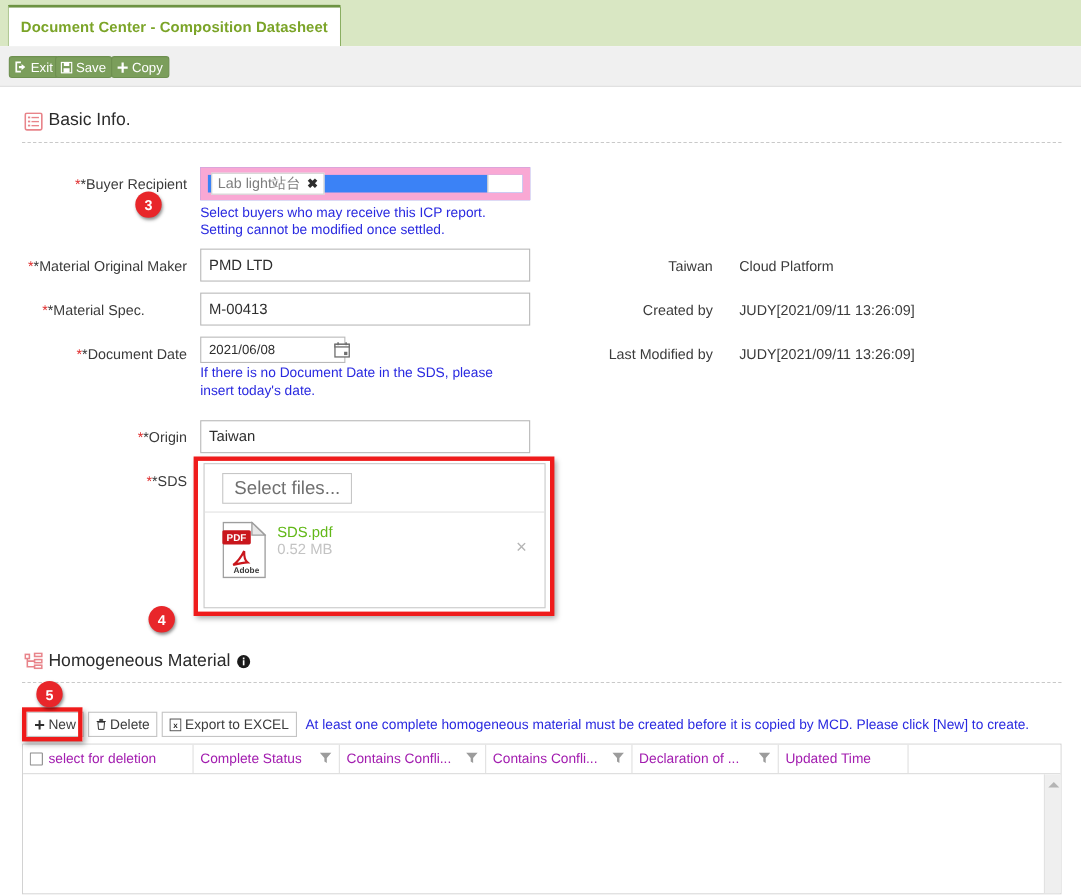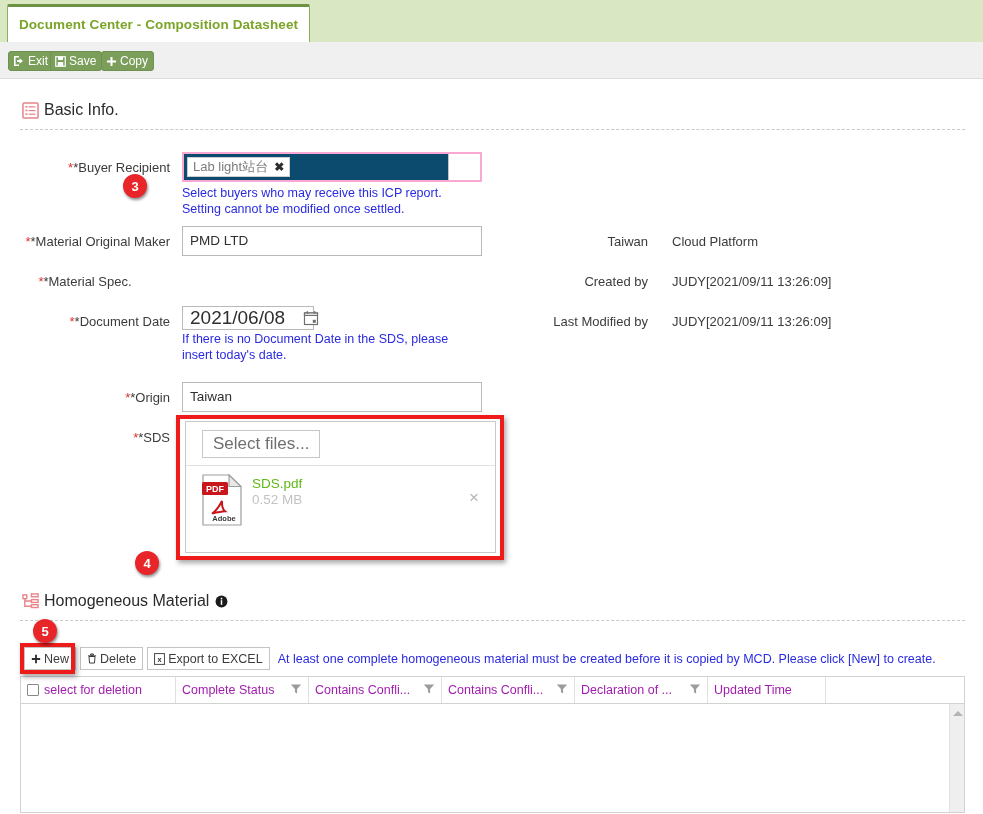--- a/index.html
+++ b/index.html
@@ -116,40 +116,40 @@
     font-size: 13px; color: #3b3b3b;
   }
   .ro-value {
     position: absolute; white-space: nowrap;
     font-size: 13px; color: #3b3b3b;
   }
 
   
   .token-wrap {
     position: absolute;
-    border: 2px solid #f9a8d4;
-    background: #0c4a6e;
+    border: 7px solid #f9a8d4;
+    background: #3b82f6;
     display: flex;
   }
   .token-field { flex: 1; display: flex; align-items: center; padding: 3px 0 3px 3px; }
   .token {
     display: inline-flex; align-items: center;
     border: 1px solid #cfcfcf;
     background: #fff;
     color: #7d7d7d;
     font-size: 13px;
     height: 20px;
     padding: 0 5px;
   }
   .token .x { margin-left: 6px; color: #2d2d2d; font-weight: bold; font-size: 12px; cursor: pointer; }
   .token-btn { width: 32px; border-left: 1px solid #c4c4c4; background:#fff; }
 
   
   .date-wrap { position: absolute; border: 1px solid #b9b9b9; background:#fff; display:flex; align-items:center; }
-  .date-wrap .dval { flex:1; padding-left:7px; font-size:19px; color:#2f2f2f; }
+  .date-wrap .dval { flex:1; padding-left:7px; font-size:12px; color:#2f2f2f; }
   .cal-ico { width: 22px; display:flex; align-items:center; justify-content:center; cursor:pointer; }
 
   
   .sds-box {
     position: absolute;
     border: 1px solid #c9c9c9;
     background: #fff;
   }
   .sds-top { height: 44px; border-bottom: 1px solid #e2e2e2; display:flex; align-items:center; padding-left: 16px; }
   .sel-files {
@@ -298,20 +298,21 @@
   <div class="hint" style="left:182px; top:106px; width:298px;">Select buyers who may receive this ICP report. Setting cannot be modified once settled.</div>
 
   <div class="f-label" style="left:0px; top:155px; width:170px;">
     <span class="req">*</span><span>*Material Original Maker</span>
   </div>
   <div class="f-input" style="left:182px; top:147px; width:300px; height:30px; line-height:28px;">PMD LTD</div>
 
   <div class="f-label" style="left:0px; top:195px; width:170px;text-align:center;">
     <span class="req">*</span><span>*Material Spec.</span>
   </div>
+  <div class="f-input" style="left:182px; top:187px; width:300px; height:30px; line-height:28px;">M-00413</div>
 
   <div class="f-label" style="left:0px; top:235px; width:170px;">
     <span class="req">*</span><span>*Document Date</span>
   </div>
   <div class="date-wrap" style="left:182px; top:227px; width:132px; height:24px;">
     <span class="dval">2021/06/08</span>
   </div>
   <div class="cal-ico" style="position:absolute; left:300px; top:227px; height:24px;">
     <svg width="16" height="16" viewBox="0 0 16 16">
       <rect x="1.5" y="3" width="13" height="11.5" fill="#fff" stroke="#707070" stroke-width="1.2"></rect>

